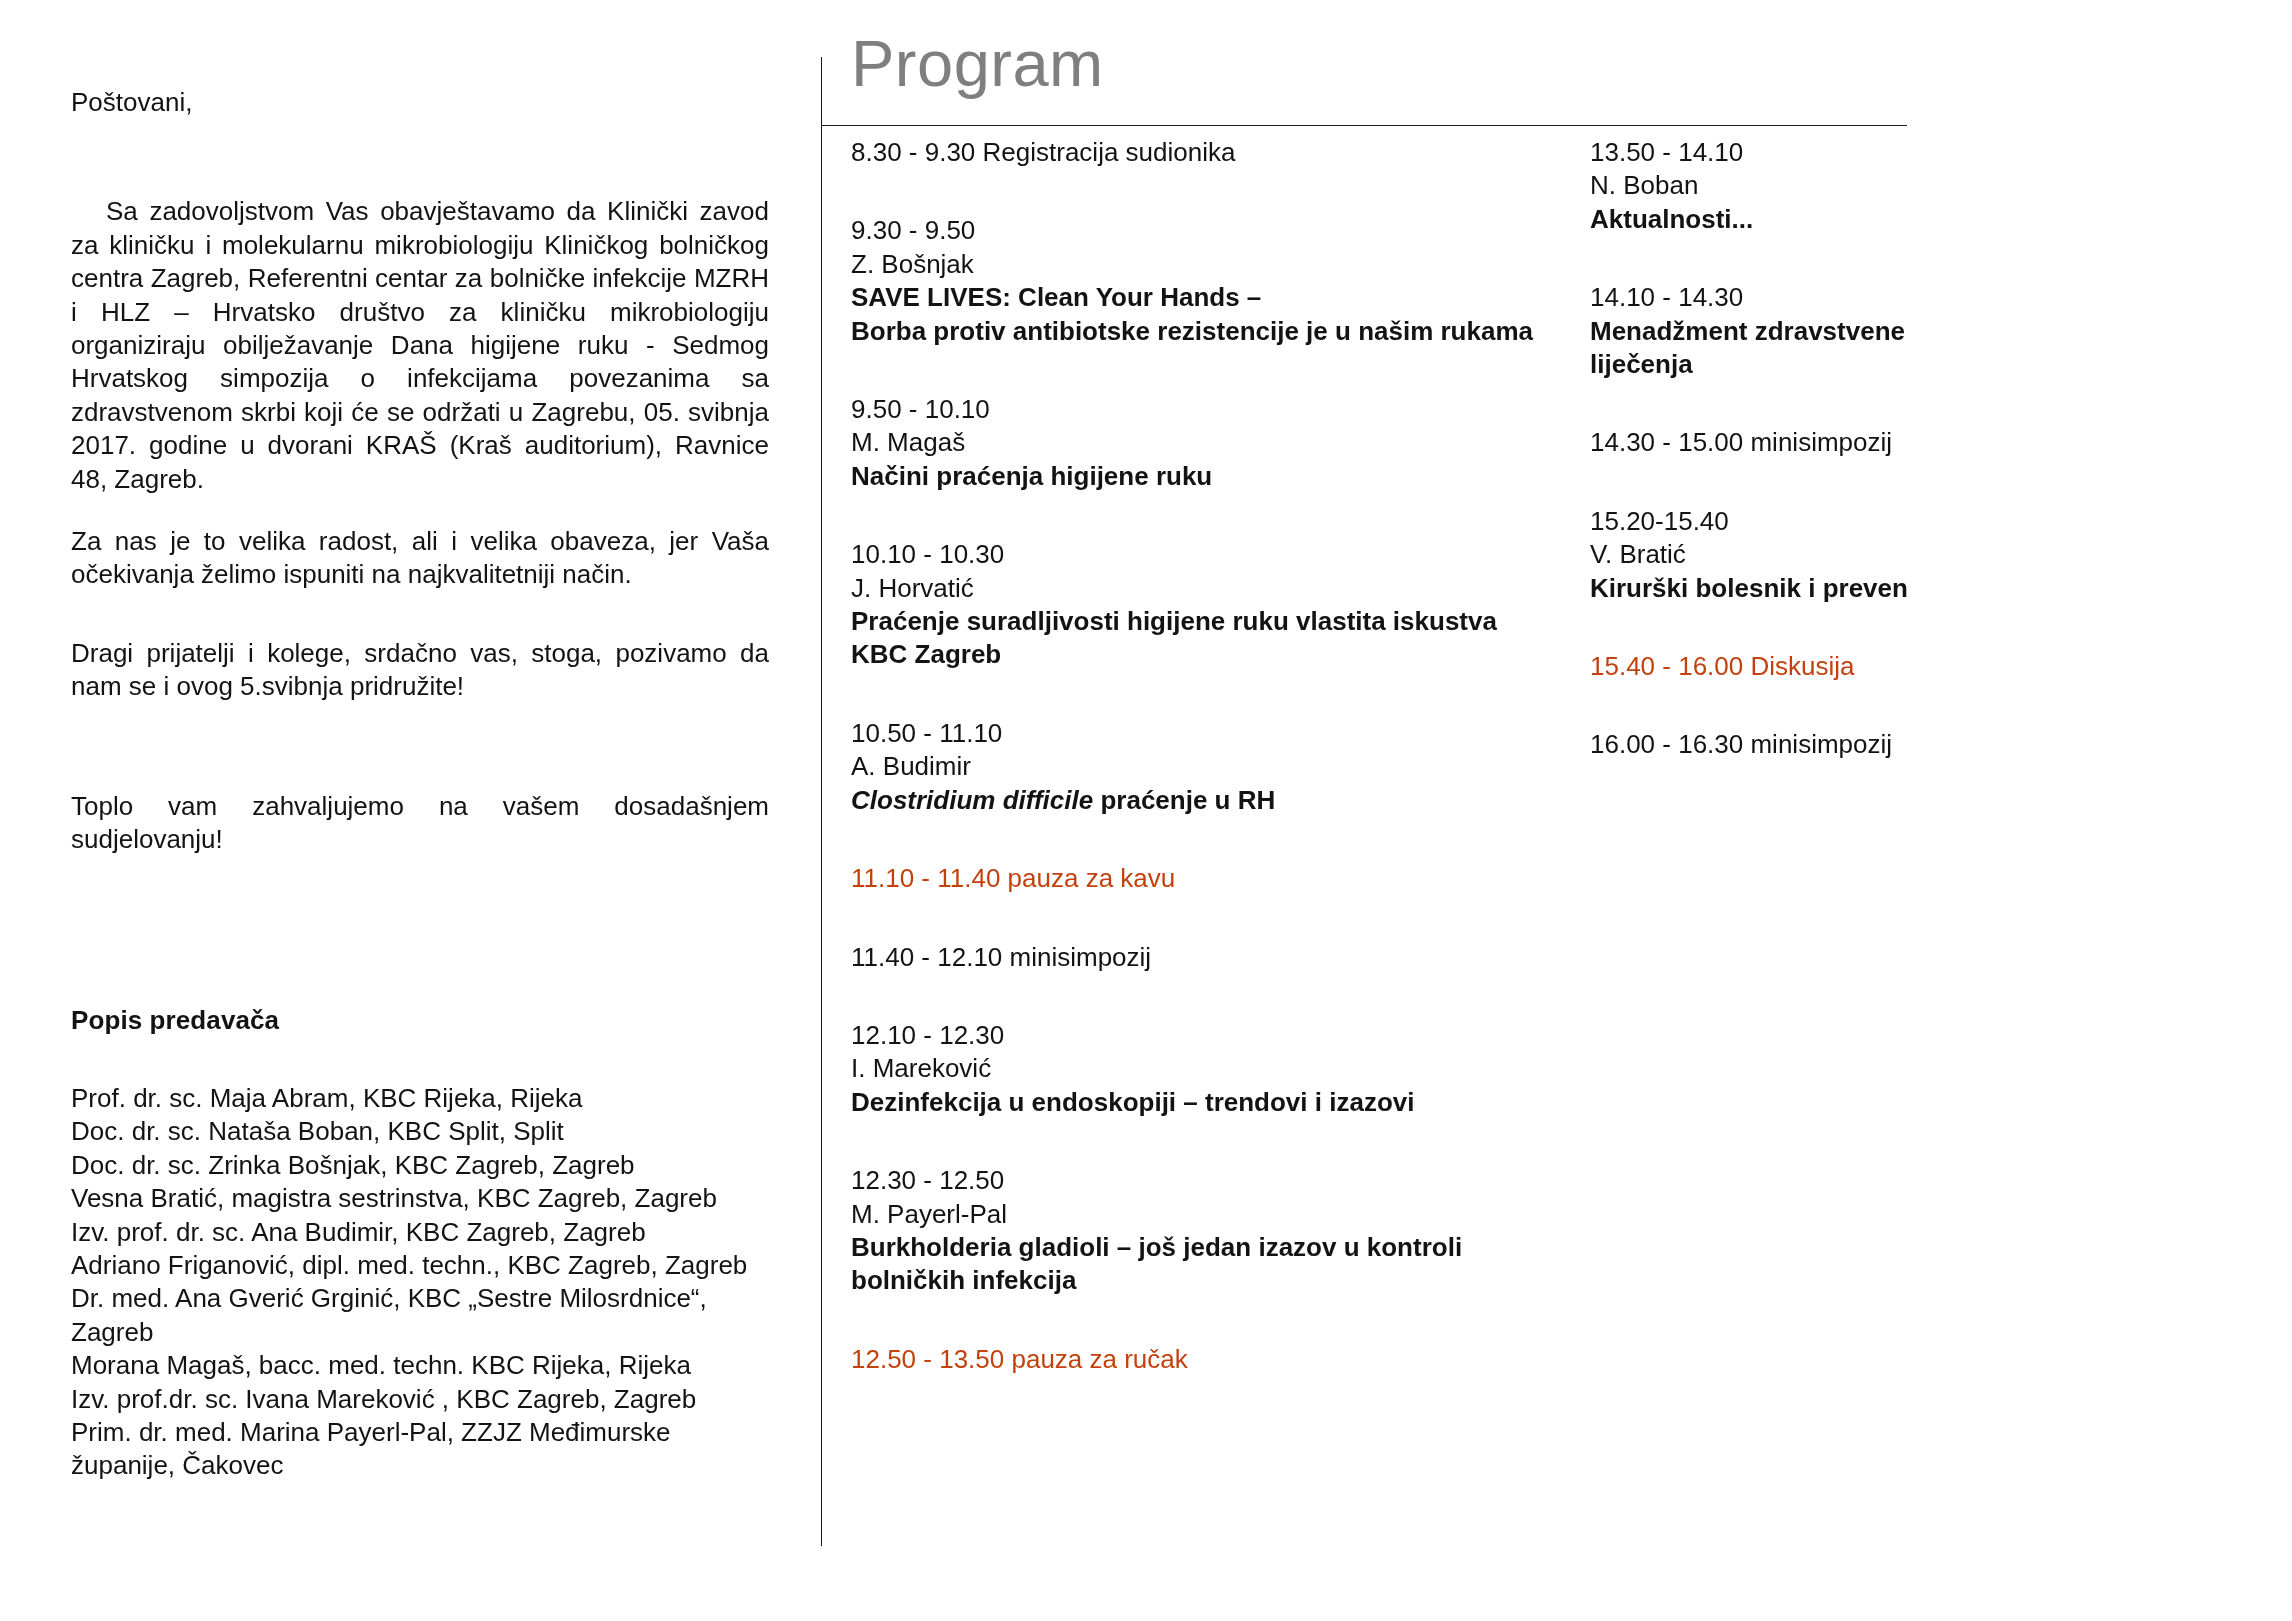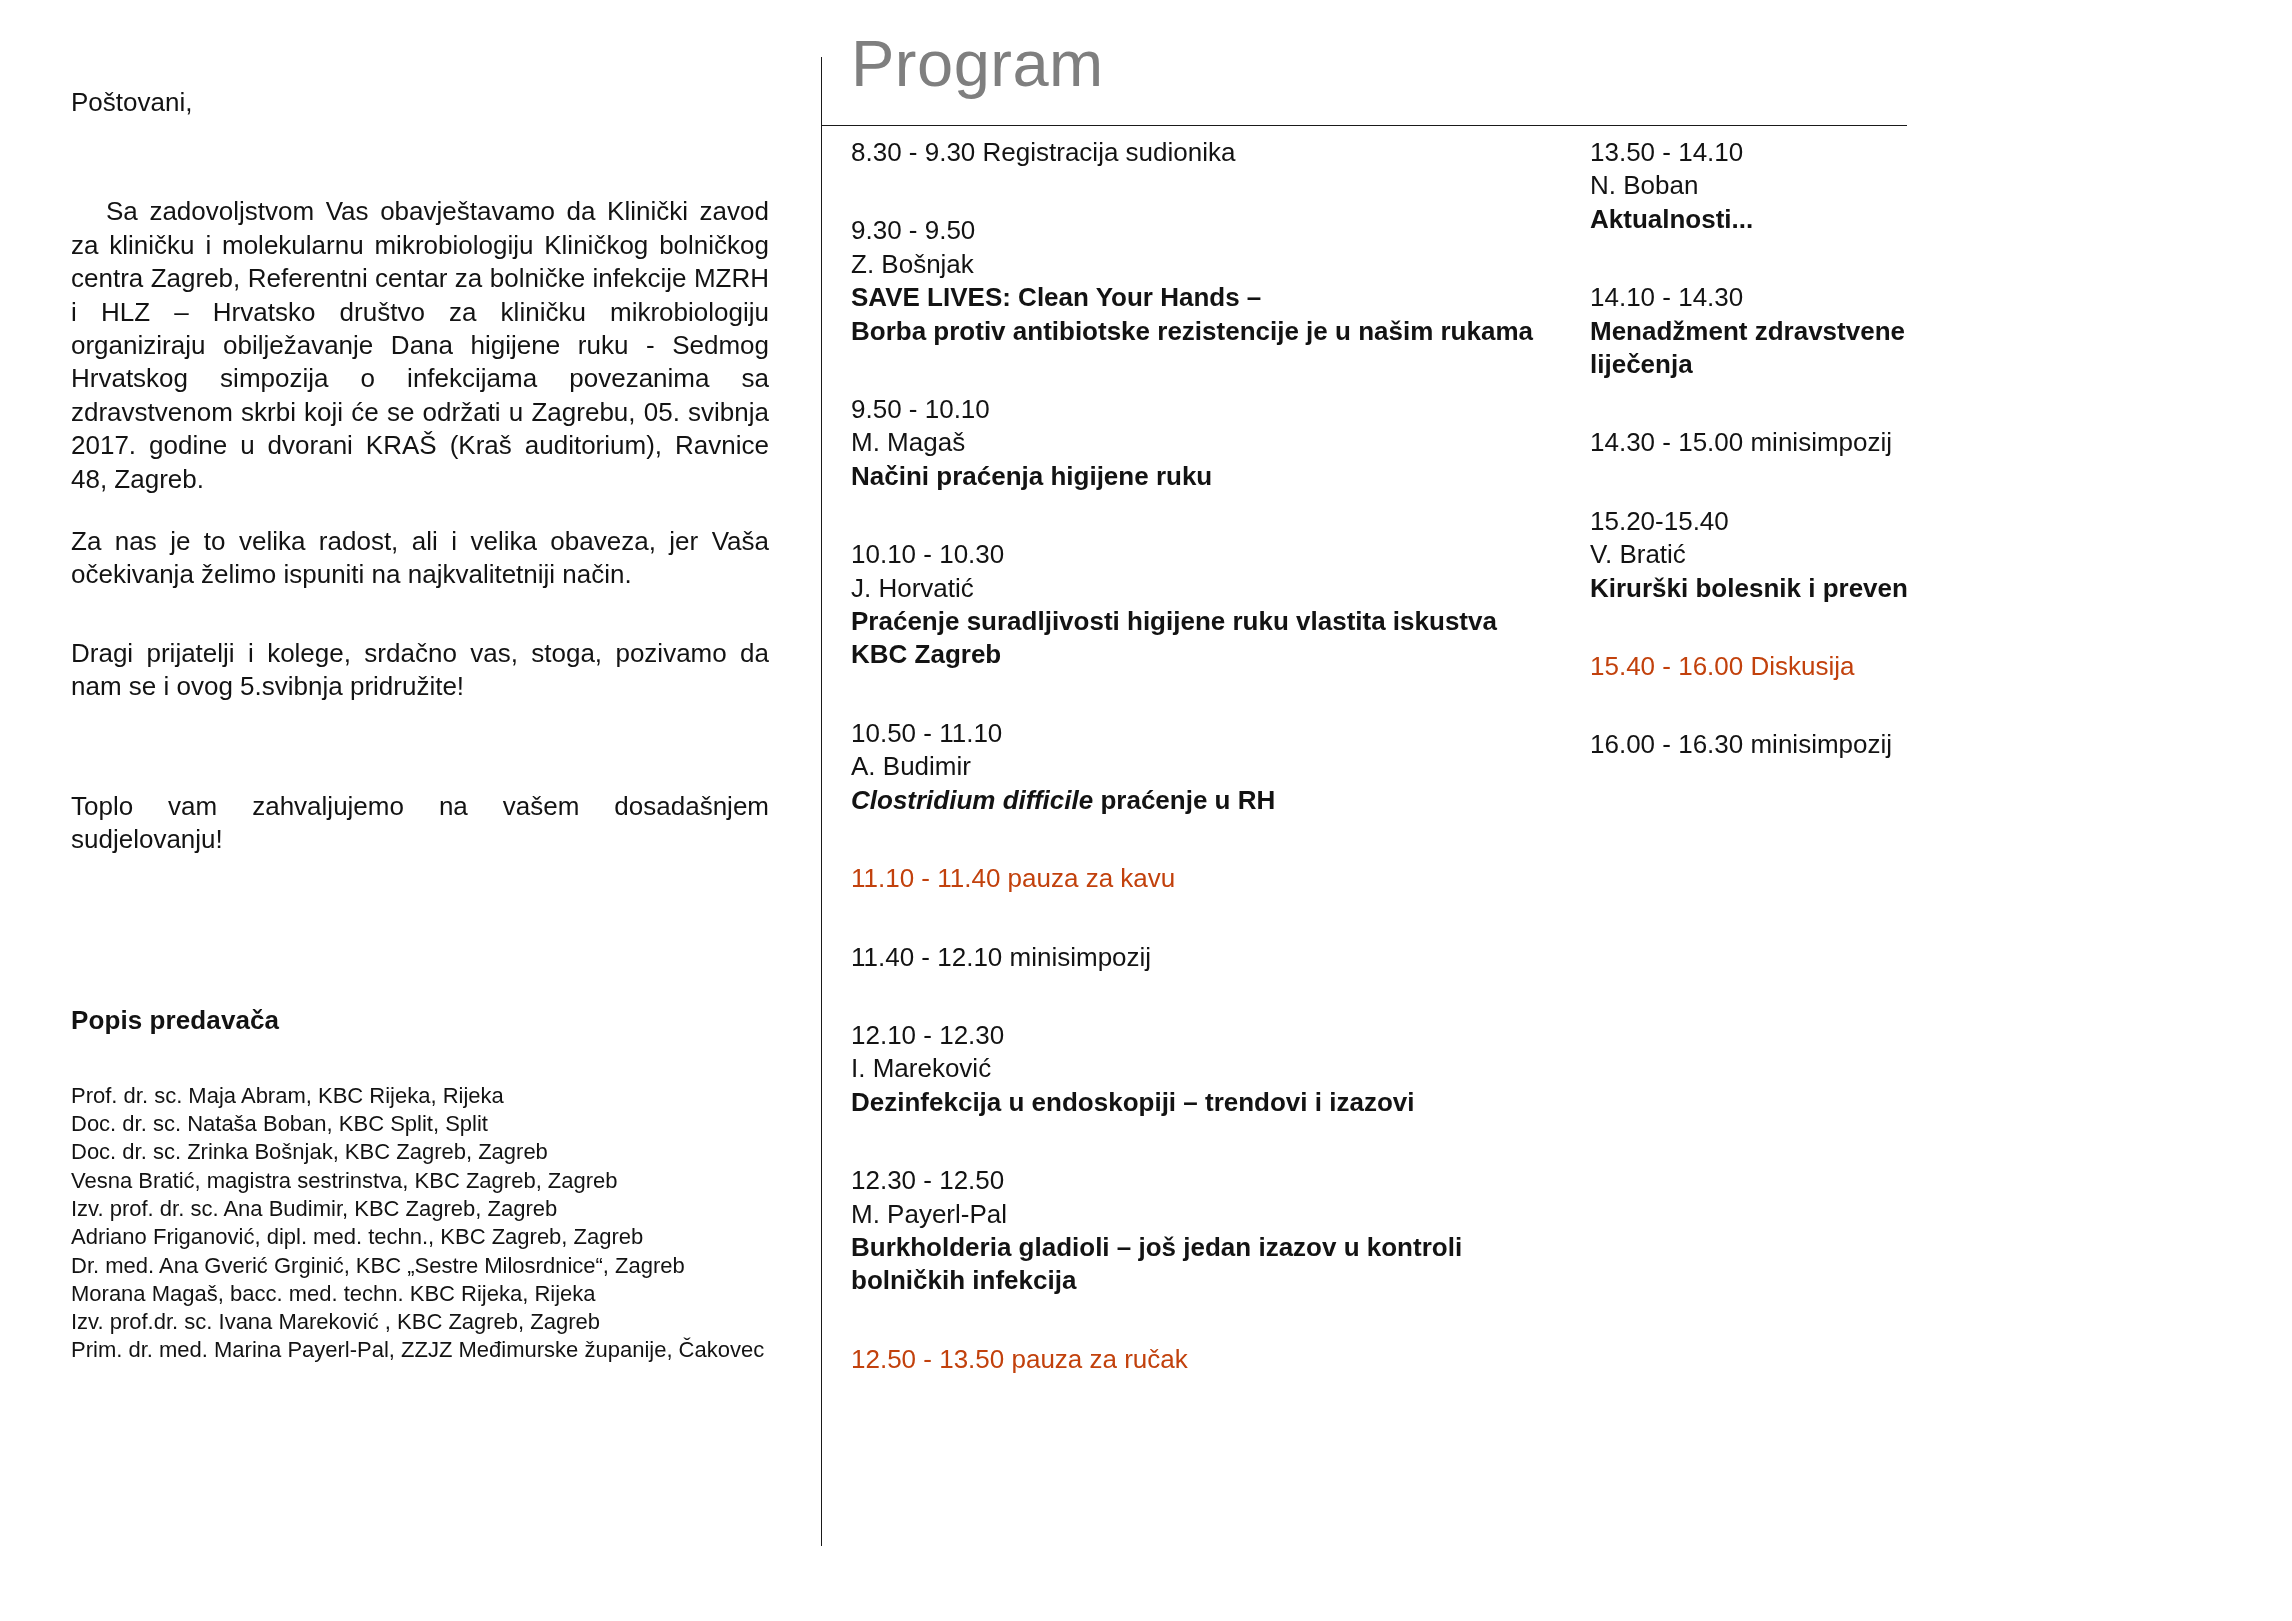--- a/index.html
+++ b/index.html
@@ -73,21 +73,21 @@
   #speakers-heading {
     font-weight: bold;
     font-size: 26px;
     margin: 0;
     letter-spacing: 0.1px;
   }
   #speakers-list {
     list-style: none;
     margin: 0;
     padding: 0;
-    font-size: 22px;
+    font-size: 26px;
     line-height: 1.285;
   }
   #speakers-list li {
     margin: 0;
     padding: 0;
     text-align: left;
   }
 
   
   #program-title {

